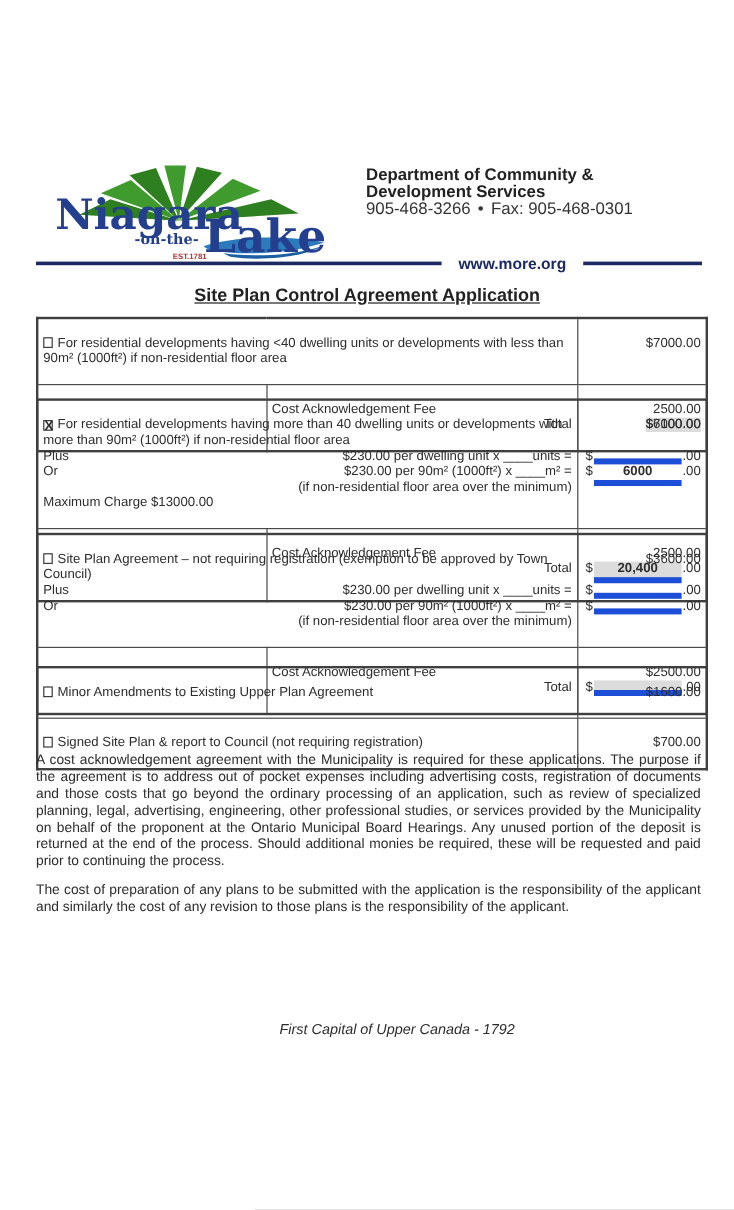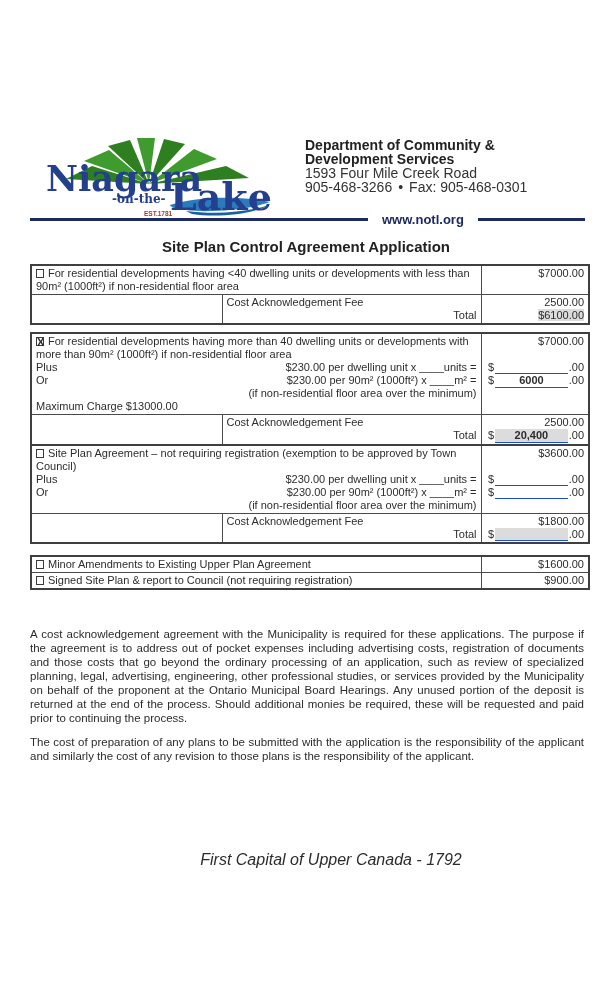--- a/index.html
+++ b/index.html
@@ -19,60 +19,60 @@
     position:absolute; left:30px; top:211px; width:555px; height:16px;
     display:flex; align-items:center;
   }
   .rule-seg { height:3px; background:#1c2a63; }
   .rule-left { width:338px; }
   .rule-right { flex:1; }
   .rule-text { font-size:13px; font-weight:bold; color:#1c2a63; padding:0 14px; white-space:nowrap; }
 
   .doc-title {
     position:absolute; left:0; top:238px; width:612px;
-    text-align:center; font-size:15px; font-weight:bold; color:#222;
+    text-align:center; font-size:15px; font-weight:bold; color:#222;text-decoration:underline;
   }
 
   
   table.fee-table {
     position:absolute; left:30px; width:558px;
     border-collapse:collapse; table-layout:fixed;
     font-size:11px; color:#2d2d2d;
     border:2px solid #3f3f3f;
   }
-  table.fee-table td { border:1px solid #4a4a4a; vertical-align:top; padding:1px 4px; }
+  table.fee-table td { border:1px solid #4a4a4a; vertical-align:top; padding:14px 4px; }
   .t1 { top:264px; } .t2 { top:332px; } .t3 { top:444px; } .t4 { top:555px; }
   .ln { line-height:13px; min-height:13px; }
   .rt { text-align:right; }
   .flexln { display:flex; justify-content:space-between; line-height:13px; min-height:13px;gap:39px; }
   .desc2 { min-height:26px; }
 
   .cb {
     display:inline-block; width:8px; height:9px; border:1px solid #3a3a3a;
     margin-right:4px; vertical-align:-1px; font-weight:bold; font-size:11px;
     line-height:8px; text-align:center; overflow:visible; white-space:nowrap;
   }
 
   .money { display:flex; width:96px; margin-left:auto; line-height:13px; }
   .money .mv {
-    flex:1; border-bottom:1px solid #1d4ed8; text-align:center;
+    flex:1; border-bottom:5px solid #1d4ed8; text-align:center;
     font-weight:bold; min-height:12px; margin:0 1px;
   }
   .shade { background:#dcdcdc; }
   .spacer13 { height:13px; }
 
   
   .para {
     position:absolute; left:30px; width:554px;
     font-size:11.5px; line-height:14px; text-align:justify; color:#2c2c2c;
   }
   .p1 { top:627px; } .p2 { top:735px; }
   .footer-line {
     position:absolute; left:50px; top:851px; width:562px;
-    text-align:center; font-size:16px; font-style:italic; color:#2c2c2c;
+    text-align:center; font-size:12px; font-style:italic; color:#2c2c2c;
   }
 </style>
 </head>
 <body>
 
 <div class="page">
 
   <div class="logo">
     <svg width="238" height="84" viewBox="0 0 238 84">
 
@@ -91,29 +91,28 @@
 
       <text x="10" y="57" font-family="DejaVu Serif, serif" font-size="35" font-weight="bold" fill="#233f8e">Niagara</text>
       <text x="76" y="69" font-family="DejaVu Serif, serif" font-size="12" font-weight="bold" fill="#233f8e">-on-the-</text>
       <text x="134" y="76" font-family="DejaVu Serif, serif" font-size="38" font-weight="bold" fill="#233f8e">Lake</text>
       <text x="108" y="82" font-family="Liberation Sans, sans-serif" font-size="6.5" font-weight="bold" fill="#b03333">EST.1781</text>
     </svg>
   </div>
 
   <div class="dept">
     <div class="b">Department of Community &amp; Development Services</div>
-    <div>1593 Four Mile Creek Road</div>
     <div>
       <span>905-468-3266</span><span class="dot">•</span><span>Fax: 905-468-0301</span>
     </div>
   </div>
 
   <div class="rule-row">
     <div class="rule-seg rule-left"></div>
-    <div class="rule-text">www.notl.org</div>
+    <div class="rule-text">www.more.org</div>
     <div class="rule-seg rule-right"></div>
   </div>
 
   <div class="doc-title">Site Plan Control Agreement Application</div>
 
   <table class="fee-table t1">
     <colgroup>
         <col style="width:191px">
         <col style="width:259px">
         <col style="width:108px">
@@ -230,21 +229,21 @@
         </div>
       </td>
     </tr>
     <tr>
       <td></td>
       <td>
         <div class="ln">Cost Acknowledgement Fee</div>
         <div class="ln rt">Total</div>
       </td>
       <td>
-        <div class="ln rt">$1800.00</div>
+        <div class="ln rt">$2500.00</div>
         <div class="money">
           <span>$</span>
           <span class="mv shade"></span>
           <span>.00</span>
         </div>
       </td>
     </tr>
   </tbody>
     </table>
 
@@ -260,21 +259,21 @@
       </td>
       <td>
         <div class="ln rt">$1600.00</div>
       </td>
     </tr>
     <tr>
       <td>
         <div class="ln"><span class="cb"></span><span>Signed Site Plan &amp; report to Council (not requiring registration)</span></div>
       </td>
       <td>
-        <div class="ln rt">$900.00</div>
+        <div class="ln rt">$700.00</div>
       </td>
     </tr>
   </tbody>
     </table>
 
   <div class="para p1">A cost acknowledgement agreement with the Municipality is required for these applications.  The purpose if the agreement is to address out of pocket expenses including advertising costs, registration of documents and those costs that go beyond the ordinary processing of an application, such as review of specialized planning, legal, advertising, engineering, other professional studies, or services provided by the Municipality on behalf of the proponent at the Ontario Municipal Board Hearings.  Any unused portion of the deposit is returned at the end of the process. Should additional monies be required, these will be requested and paid prior to continuing the process.</div>
   <div class="para p2">The cost of preparation of any plans to be submitted with the application is the responsibility of the applicant and similarly the cost of any revision to those plans is the responsibility of the applicant.</div>
 
   <div class="footer-line">First Capital of Upper Canada - 1792</div>
 

